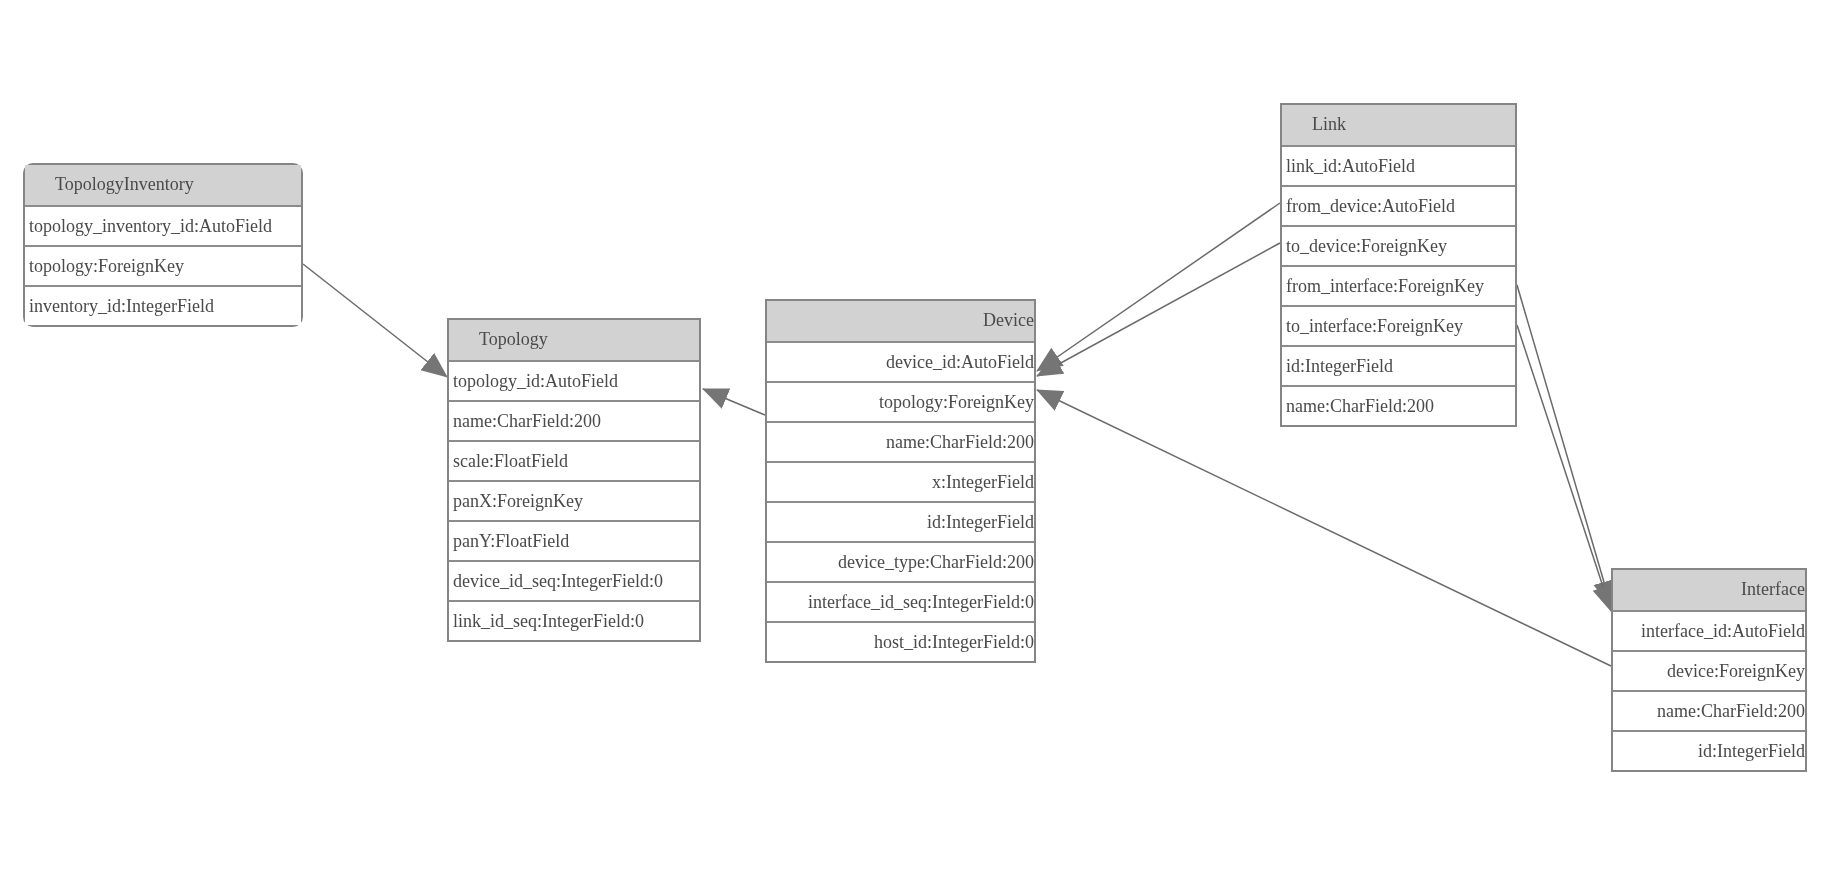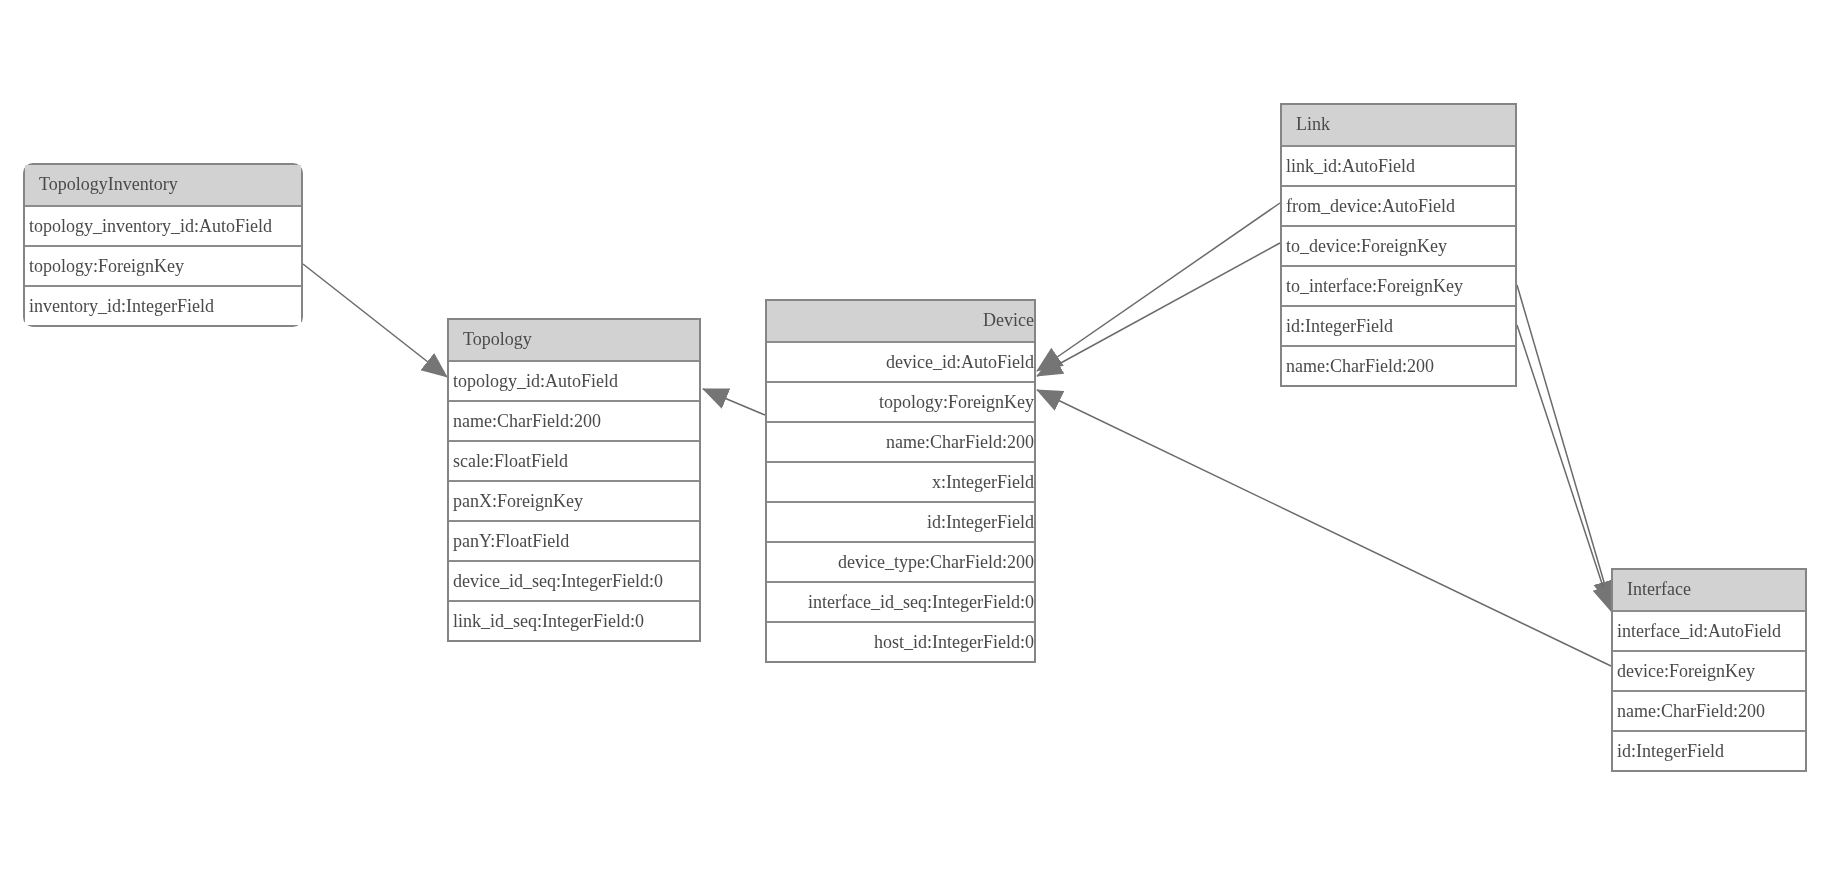--- a/index.html
+++ b/index.html
@@ -25,21 +25,21 @@
     position: absolute;
     box-sizing: border-box;
     border: 2px solid #858585;
     background: #ffffff;
   }
   .ehead {
     box-sizing: border-box;
     height: 40px;
     line-height: 38px;
     background: #d2d2d2;
-    padding-left: 14px;
+    padding-left: 30px;
     font-size: 18px;
     color: #4a4a4a;
     white-space: nowrap;
     overflow: hidden;
   }
   .erow {
     box-sizing: border-box;
     height: 40px;
     line-height: 38px;
     padding-left: 4px;
@@ -94,24 +94,25 @@
       <div class="erow">id:IntegerField</div>
       <div class="erow">device_type:CharField:200</div>
       <div class="erow">interface_id_seq:IntegerField:0</div>
       <div class="erow">host_id:IntegerField:0</div>
     </div>
     <div class="entity" style="left: 1280px; top: 103px; width: 237px;">
       <div class="ehead">Link</div>
       <div class="erow">link_id:AutoField</div>
       <div class="erow">from_device:AutoField</div>
       <div class="erow">to_device:ForeignKey</div>
+      <div class="erow">from_interface:ForeignKey</div>
       <div class="erow">to_interface:ForeignKey</div>
       <div class="erow">id:IntegerField</div>
       <div class="erow">name:CharField:200</div>
     </div>
-    <div class="entity" style="left: 1611px; top: 568px; width: 196px;">
+    <div class="entity" style="left: 1611px; top: 568px; width: 196px; text-align: right;">
       <div class="ehead">Interface</div>
       <div class="erow">interface_id:AutoField</div>
       <div class="erow">device:ForeignKey</div>
       <div class="erow">name:CharField:200</div>
       <div class="erow">id:IntegerField</div>
     </div>
   </div>
 
 </body></html>

